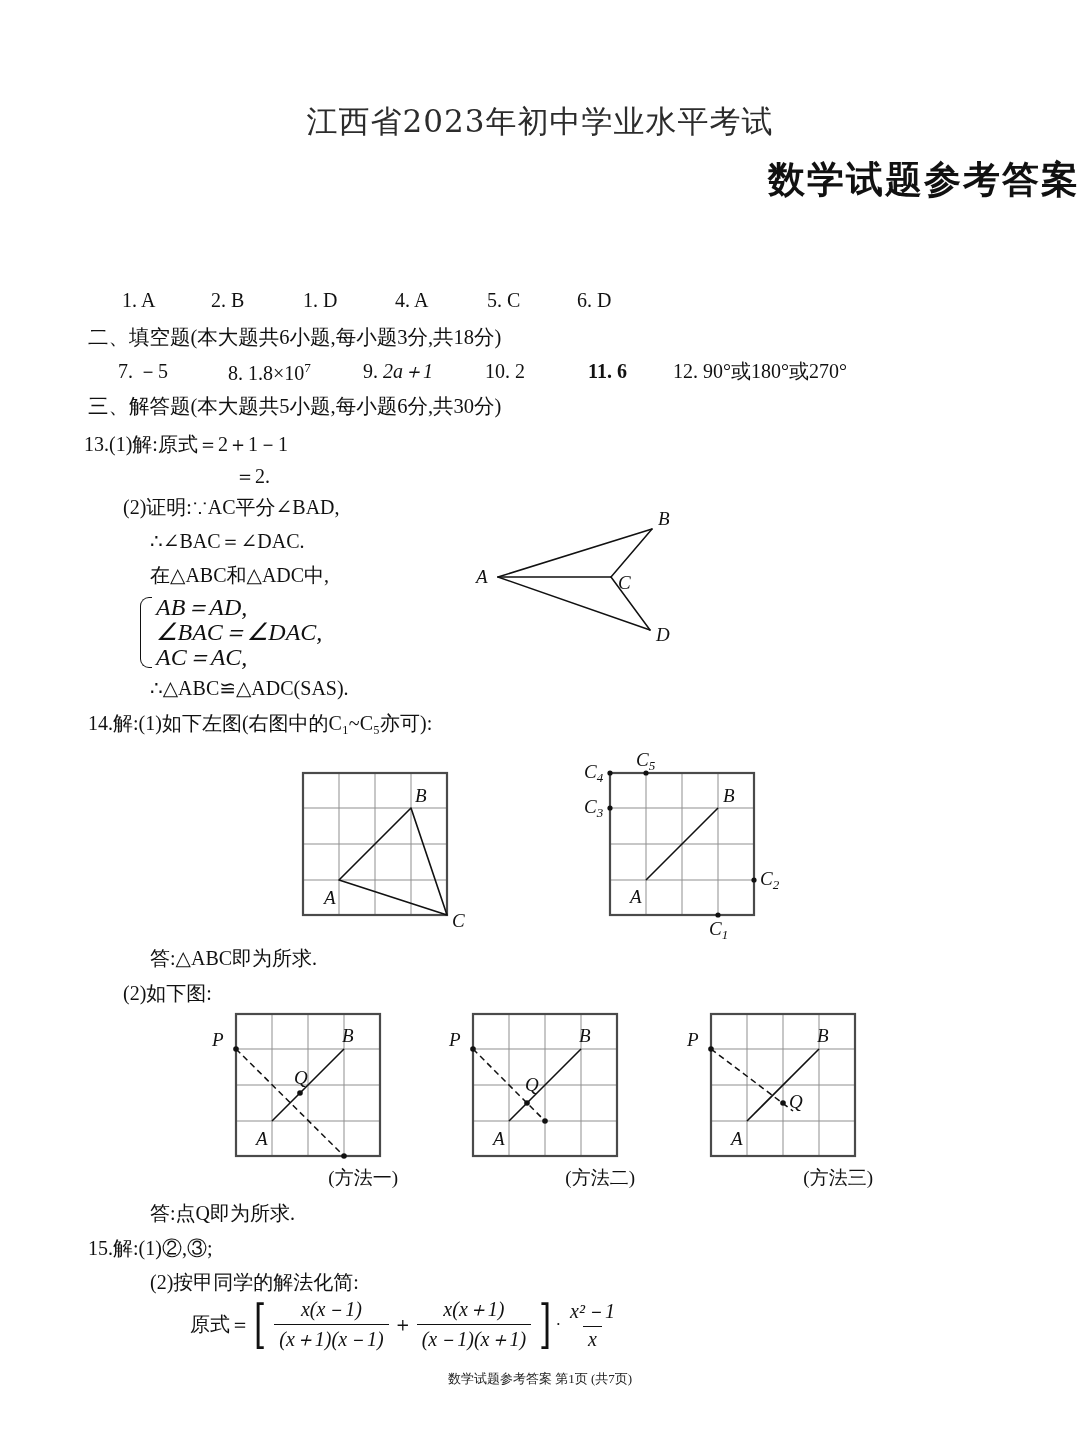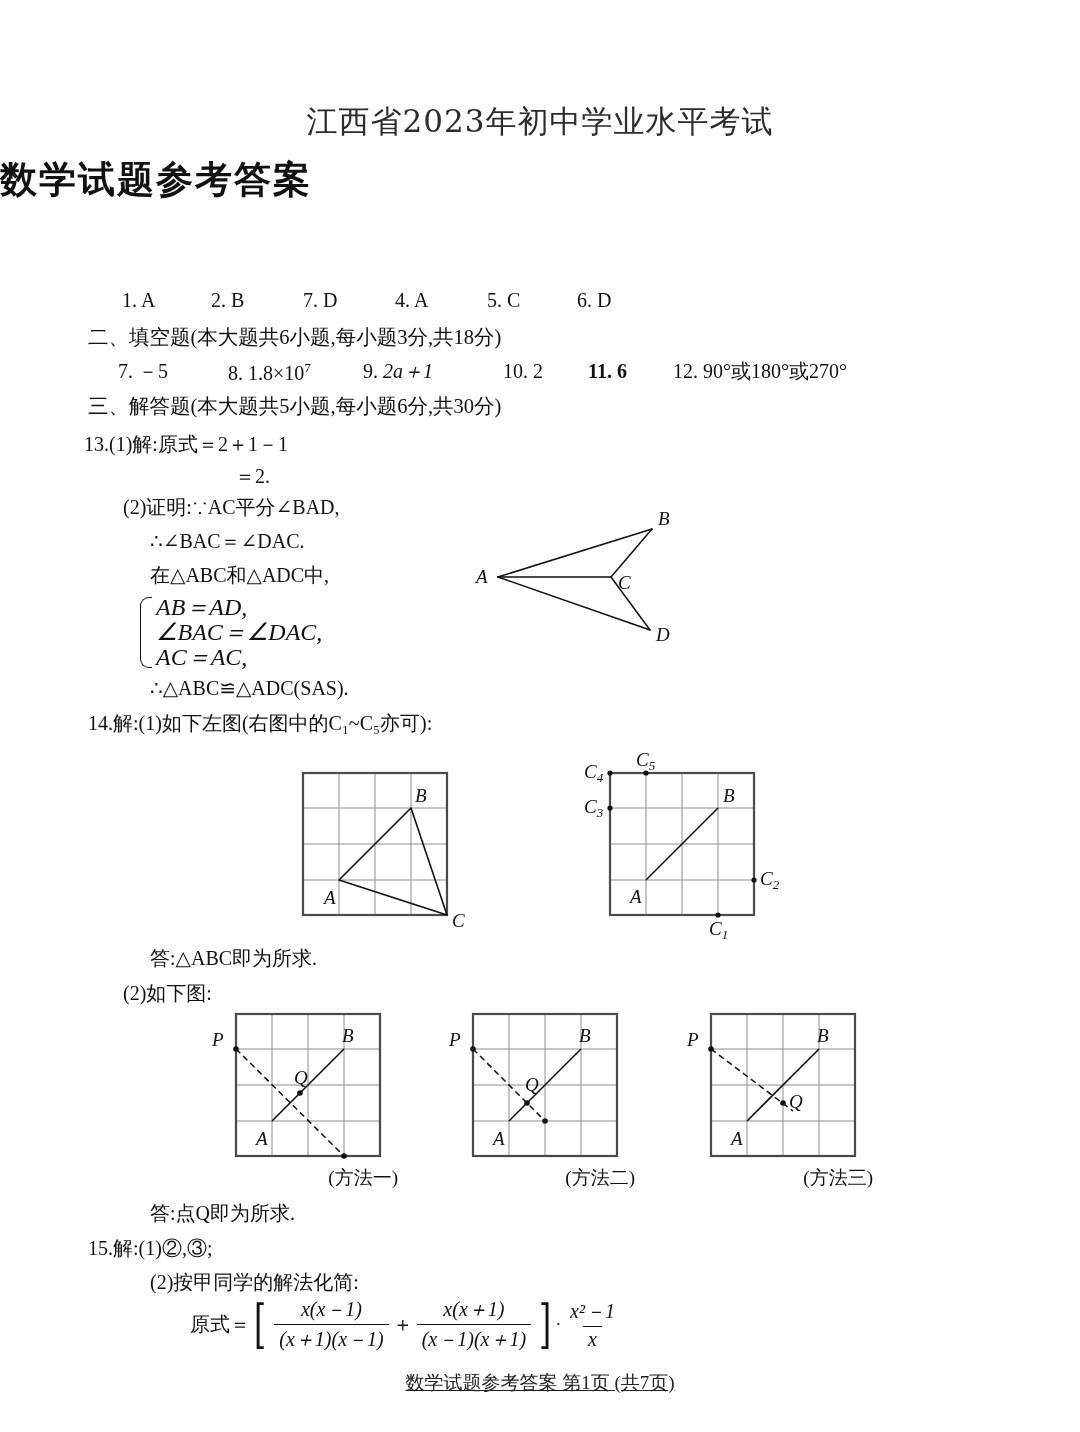--- a/index.html
+++ b/index.html
@@ -13,21 +13,21 @@
   .abs{position:absolute;}
 
   
   .title1{
     left:0;right:0;top:101px;text-align:center;
     font-size:31px;letter-spacing:1px;font-weight:400;
     font-family:"DejaVu Serif",serif;
     color:#2c2c2c;
   }
   .title2{
-    left:0;right:0;top:155px;text-align:left;
+    left:0;right:0;top:155px;text-align:right;
     font-size:37px;font-weight:bold;letter-spacing:2px;
     font-family:"DejaVu Sans","Liberation Sans",sans-serif;
     color:#111;
   }
 
   
   .ln{font-size:20px;line-height:1.0;white-space:nowrap;}
   .it{font-style:italic;font-family:"Liberation Serif",serif;}
   .sup{font-size:0.66em;vertical-align:super;}
 
@@ -48,55 +48,55 @@
     border-radius:9px 0 0 9px;
   }
   .sys .row{font-size:24px;line-height:25px;white-space:nowrap;}
 
   
   svg{display:block;overflow:visible;}
   .glbl{font-family:"Liberation Serif",serif;font-style:italic;font-size:19px;fill:#111;}
   .glbl.sm{font-size:13px;font-style:italic;}
 
   .footer{
-    left:0;right:0;top:1370px;text-align:center;font-size:19px;color:#222;text-decoration:underline;
+    left:0;right:0;top:1370px;text-align:center;font-size:13px;color:#222;
   }
   .capt{font-size:19px;text-align:right;}
 </style>
 </head>
 <body>
 
 <div class="page">
 
   <div class="abs title1">江西省2023年初中学业水平考试</div>
   <div class="abs title2">数学试题参考答案</div>
 
 
   <div class="abs" style="left:122px;top:290px;">
     <span class="ln" style="display:inline-block;width:85px;">1. A</span>
     <span class="ln" style="display:inline-block;width:88px;">2. B</span>
-    <span class="ln" style="display:inline-block;width:88px;">7. D</span>
+    <span class="ln" style="display:inline-block;width:88px;">1. D</span>
     <span class="ln" style="display:inline-block;width:88px;">4. A</span>
     <span class="ln" style="display:inline-block;width:86px;">5. C</span>
     <span class="ln" style="display:inline-block;">6. D</span>
   </div>
 
   <div class="abs ln" style="left:88px;top:327px;font-size:20.5px;">二、填空题(本大题共6小题,每小题3分,共18分)</div>
 
   <div class="abs" style="left:118px;top:361px;">
     <span style="position:absolute;left:0;top:0;" class="ln">
       <span>7.</span> <span>－5</span>
     </span>
     <span style="position:absolute;left:110px;top:0;" class="ln">
       <span>8.</span> <span>1.8×10</span><span class="sup">7</span>
     </span>
     <span style="position:absolute;left:245px;top:0;" class="ln">
       <span>9.</span> <span class="it">2a＋1</span>
     </span>
-    <span style="position:absolute;left:385px;top:0;" class="ln">
+    <span style="position:absolute;left:367px;top:0;" class="ln">
       <span>10.</span> <span>2</span>
     </span>
     <span style="position:absolute;left:470px;top:0;font-weight:bold;" class="ln">
       <span>11.</span> <span>6</span>
     </span>
     <span style="position:absolute;left:555px;top:0;" class="ln">
       <span>12.</span> <span>90°或180°或270°</span>
     </span>
   </div>
 

